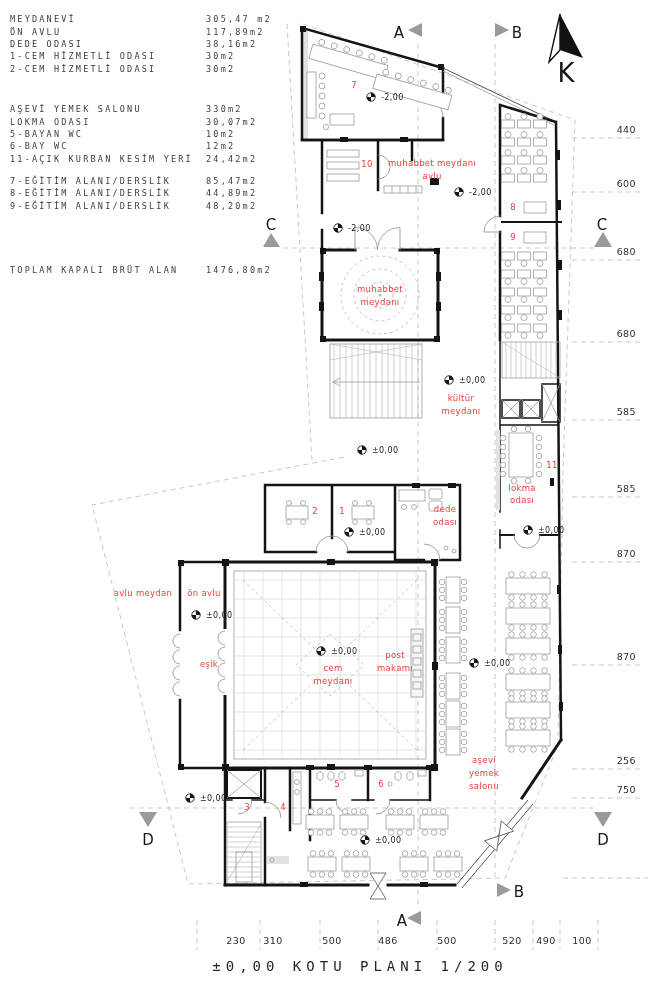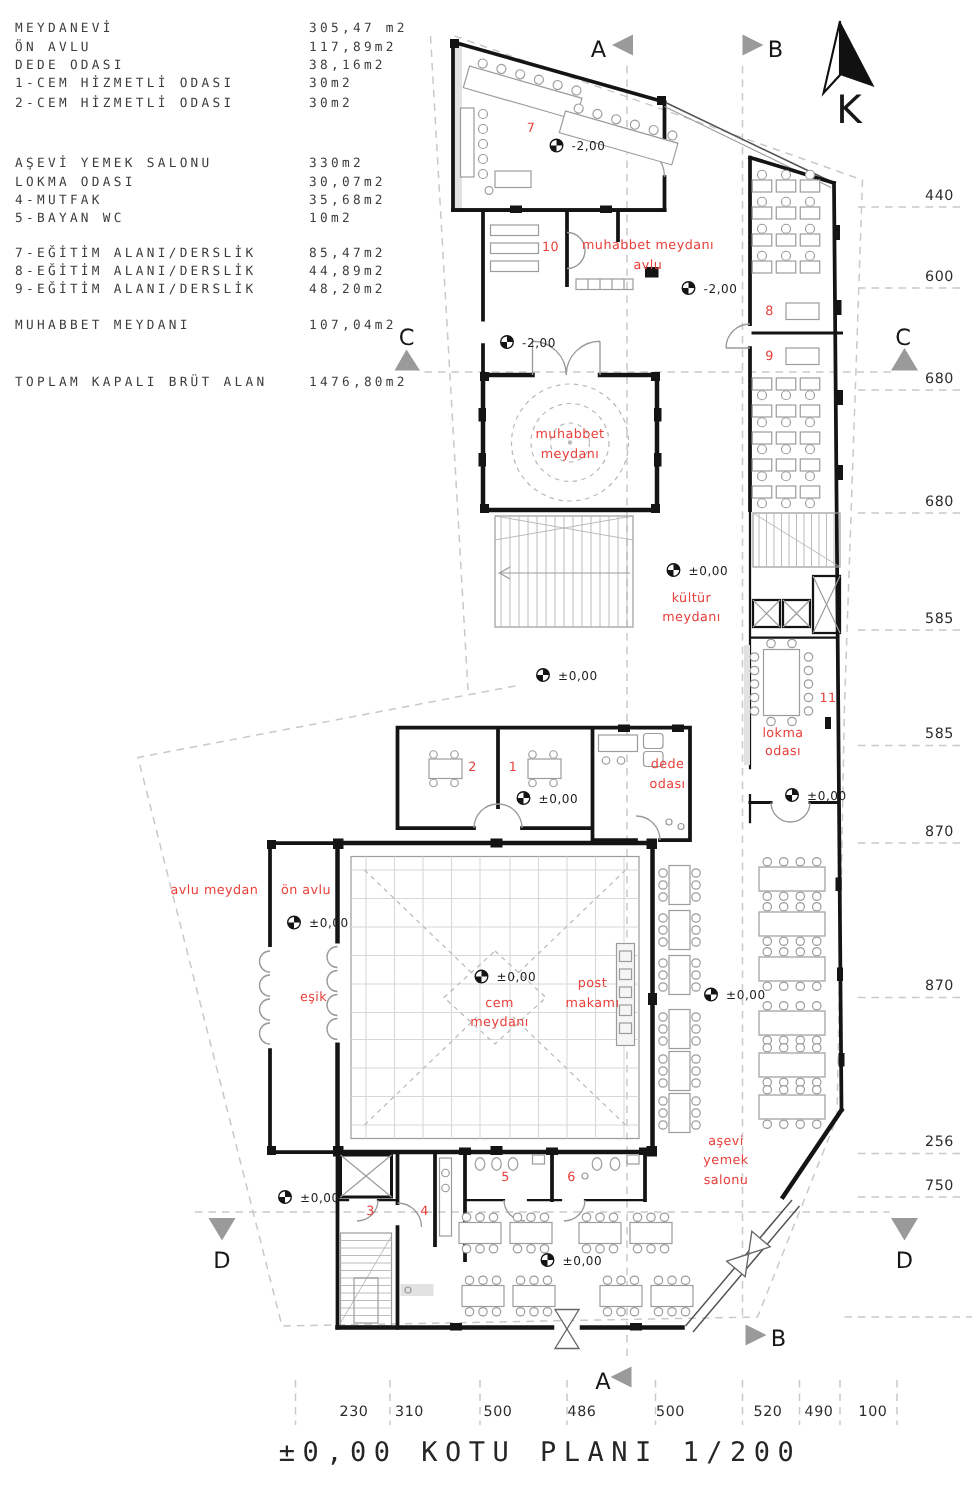--- a/index.html
+++ b/index.html
@@ -5,24 +5,24 @@
   html,body{margin:0;padding:0;background:#ffffff;}
   #stage{position:relative;width:649px;height:1000px;background:#fff;overflow:hidden;
          font-family:"DejaVu Sans",sans-serif;padding-left:32px;}
   
   #legend{position:absolute;left:10px;top:13px;width:300px;
           font-family:"DejaVu Sans Mono",monospace;font-size:8.5px;
           letter-spacing:2.2px;color:#3d3d3d;}
   .lrow{display:flex;height:12.4px;align-items:center;white-space:nowrap;}
   .ll{width:196px;overflow:visible;}
   .lv{}
-  .gA{margin-top:28px}.gB{margin-top:10px}.gC{margin-top:11px}.gD{margin-top:9px}.gE{margin-top:26px}
+  .gA{margin-top:28px}.gB{margin-top:10px}.gC{margin-top:11px}.gD{margin-top:9px}.gE{margin-top:52px}
   
   #title{position:absolute;left:150px;top:958px;width:420px;text-align:center;
-         font-family:"DejaVu Sans Mono",monospace;font-size:18px;letter-spacing:5px;
+         font-family:"DejaVu Sans Mono",monospace;font-size:14px;letter-spacing:5px;
          color:#262626;white-space:nowrap;}
   
   svg{position:absolute;left:0;top:0;}
   .w{stroke:#141414;fill:none;stroke-linecap:square}
   .w3{stroke-width:3}.w25{stroke-width:2.5}.w2{stroke-width:2}.w15{stroke-width:1.5}
   .f{stroke:#9c9c9c;fill:#fff;stroke-width:.8}
   .fl{stroke:#9c9c9c;fill:none;stroke-width:.8}
   .d{stroke:#c9c9c9;stroke-dasharray:5 4;fill:none;stroke-width:1}
   .dd{stroke:#b8b8b8;stroke-dasharray:3 3;fill:none;stroke-width:.8}
   .arc{stroke:#9a9a9a;fill:none;stroke-width:.9}
@@ -68,42 +68,42 @@
       </div>
     <div class="lrow gA">
         <span class="ll">AŞEVİ YEMEK SALONU</span>
         <span class="lv">330m2</span>
       </div>
     <div class="lrow">
         <span class="ll">LOKMA ODASI</span>
         <span class="lv">30,07m2</span>
       </div>
     <div class="lrow">
-        <span class="ll">4-MUTFAK</span>
-        <span class="lv">35,68m2</span>
-      </div>
-    <div class="lrow">
         <span class="ll">5-BAYAN WC</span>
         <span class="lv">10m2</span>
+      </div>
+    <div class="lrow">
+        <span class="ll">6-BAY WC</span>
+        <span class="lv">12m2</span>
+      </div>
+    <div class="lrow">
+        <span class="ll">11-AÇIK KURBAN KESİM YERİ</span>
+        <span class="lv">24,42m2</span>
       </div>
     <div class="lrow gB">
         <span class="ll">7-EĞİTİM ALANI/DERSLİK</span>
         <span class="lv">85,47m2</span>
       </div>
     <div class="lrow">
         <span class="ll">8-EĞİTİM ALANI/DERSLİK</span>
         <span class="lv">44,89m2</span>
       </div>
     <div class="lrow">
         <span class="ll">9-EĞİTİM ALANI/DERSLİK</span>
         <span class="lv">48,20m2</span>
-      </div>
-    <div class="lrow gC">
-        <span class="ll">MUHABBET MEYDANI</span>
-        <span class="lv">107,04m2</span>
       </div>
     <div class="lrow gE">
         <span class="ll">TOPLAM KAPALI BRÜT ALAN</span>
         <span class="lv">1476,80m2</span>
       </div>
   </div>
 
   <svg width="649" height="1000" viewBox="0 0 649 1000">
     <defs>
       <g id="elev">

